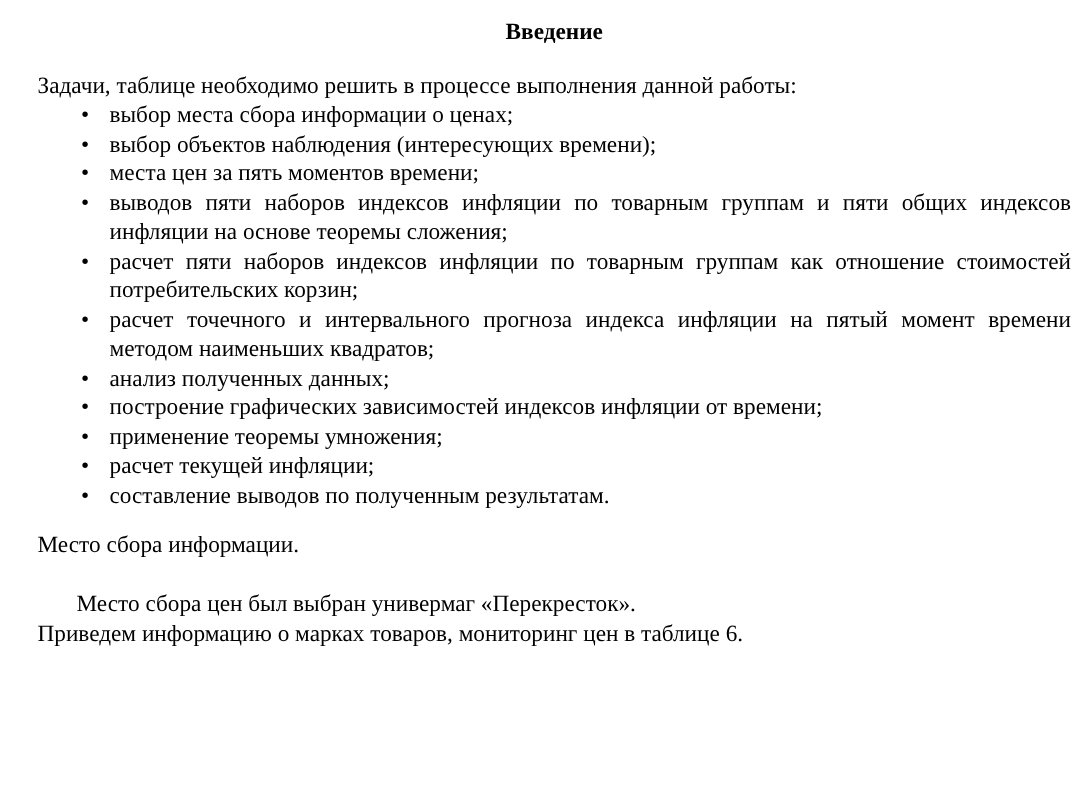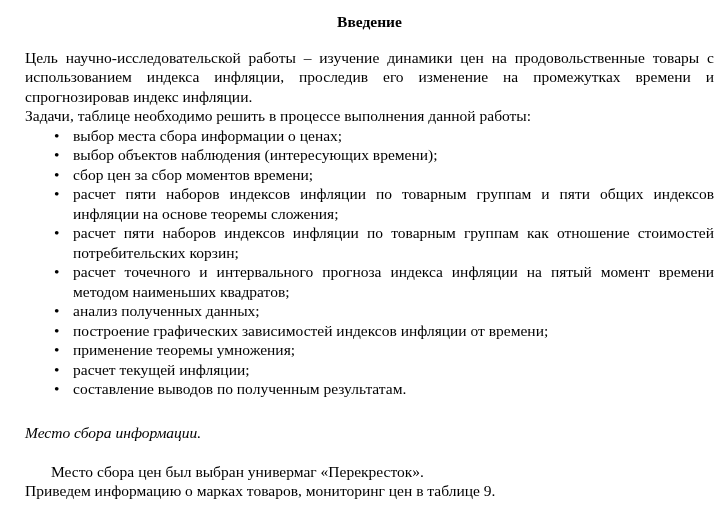--- a/index.html
+++ b/index.html
@@ -37,50 +37,49 @@
   ul.tasks li {
     position: relative;
     padding-left: 48px;
     text-align: justify;
   }
   ul.tasks li .bullet {
     position: absolute;
     left: 29px;
     top: 0;
   }
-  .loc-heading { margin-top: 24px; font-style: italic; }
+  .loc-heading { margin-top: 14px; }
   .loc-line1   { margin-top: 19.5px; margin-left: 26px; }
 </style>
 </head>
 <body>
 
 <div class="page">
 
   <h1 class="doc-title">Введение</h1>
 
-  <p>Цель научно-исследовательской работы – изучение динамики цен на продовольственные товары с использованием индекса инфляции, проследив его изменение на промежутках времени и спрогнозировав индекс инфляции.</p>
 
   <p>Задачи, таблице необходимо решить в процессе выполнения данной работы:</p>
 
   <ul class="tasks">
     <li>
       <span class="bullet">•</span>
       <span>выбор места сбора информации о ценах;</span>
     </li>
     <li>
       <span class="bullet">•</span>
       <span>выбор объектов наблюдения (интересующих времени);</span>
     </li>
     <li>
       <span class="bullet">•</span>
-      <span>сбор цен за сбор моментов времени;</span>
+      <span>места цен за пять моментов времени;</span>
     </li>
     <li>
       <span class="bullet">•</span>
-      <span>расчет пяти наборов индексов инфляции по товарным группам и пяти общих индексов инфляции на основе теоремы сложения;</span>
+      <span>выводов пяти наборов индексов инфляции по товарным группам и пяти общих индексов инфляции на основе теоремы сложения;</span>
     </li>
     <li>
       <span class="bullet">•</span>
       <span>расчет пяти наборов индексов инфляции по товарным группам как отношение стоимостей потребительских корзин;</span>
     </li>
     <li>
       <span class="bullet">•</span>
       <span>расчет точечного и интервального прогноза индекса инфляции на пятый момент времени методом наименьших квадратов;</span>
     </li>
     <li>
@@ -102,15 +101,15 @@
     <li>
       <span class="bullet">•</span>
       <span>составление выводов по полученным результатам.</span>
     </li>
   </ul>
 
   <p class="loc-heading">Место сбора информации.</p>
 
   <p class="loc-line1">Место сбора цен был выбран универмаг «Перекресток».</p>
 
-  <p>Приведем информацию о марках товаров, мониторинг цен в таблице 9.</p>
+  <p>Приведем информацию о марках товаров, мониторинг цен в таблице 6.</p>
 
 </div>
 
 </body></html>

